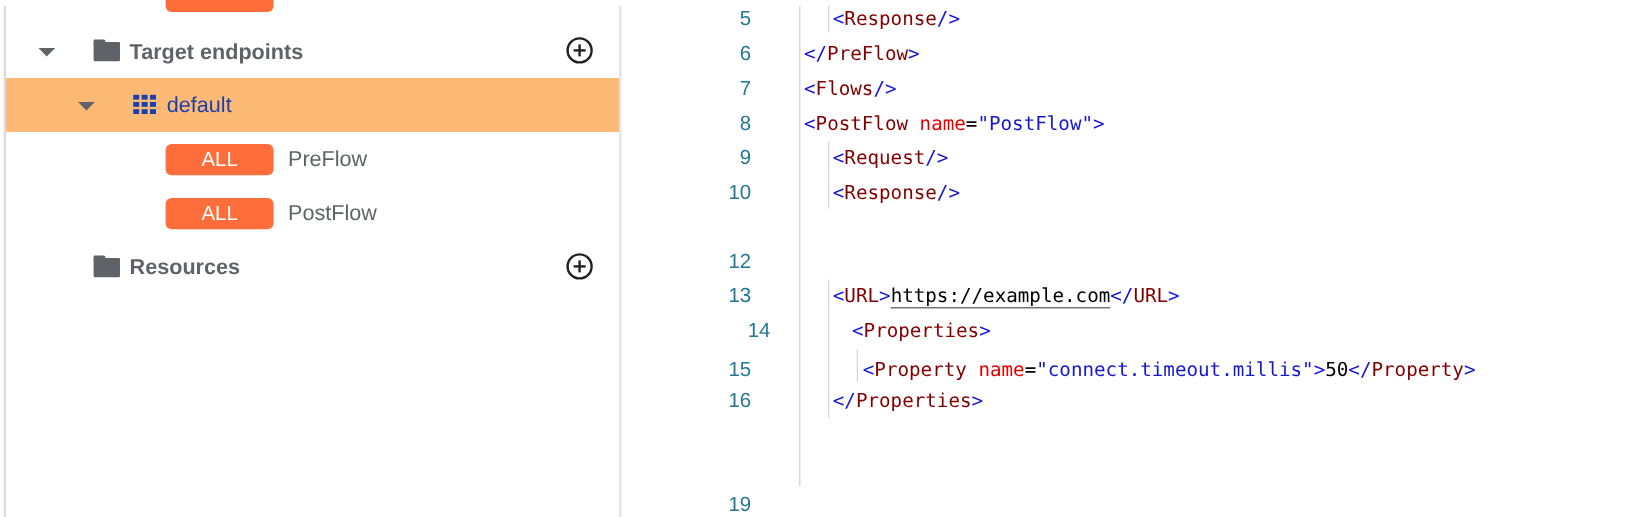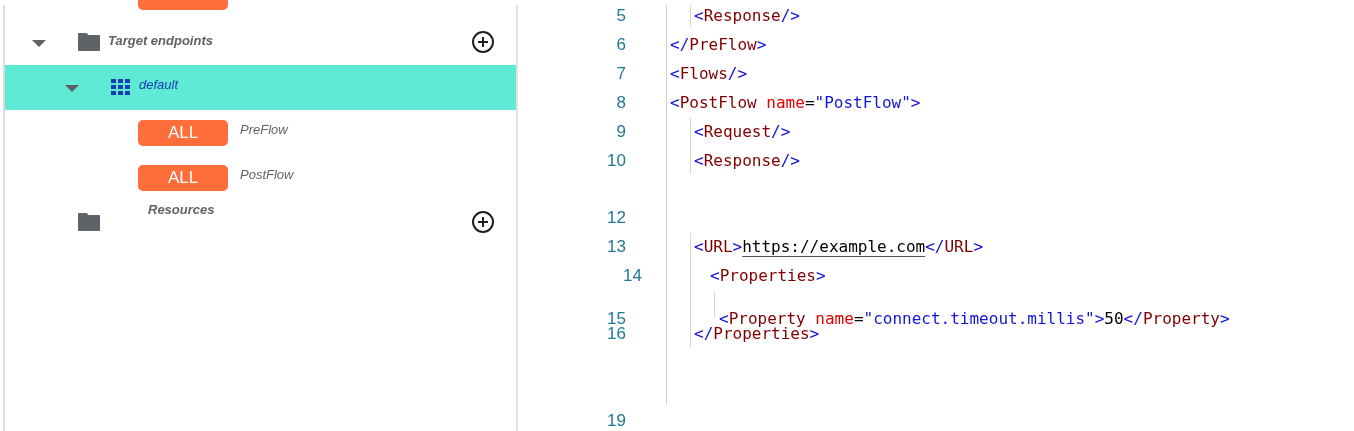--- a/index.html
+++ b/index.html
@@ -7,29 +7,29 @@
     body { position: relative; font-family: "Liberation Sans", sans-serif; }
 
     .left-border { position: absolute; left: 3px; top: 5px; width: 2px; height: 426px; background: #dadce0; }
 
     .sidebar { position: absolute; left: 0; top: 0; width: 516px; height: 431px; }
     .sidebar-divider { position: absolute; left: 516px; top: 5px; width: 2px; height: 426px; background: #e3e3e3; }
 
     .top-badge-stub { position: absolute; left: 138px; top: -10px; width: 90px; height: 20px; background: #ff6d3b; border-radius: 5px; }
 
     .tree-row { position: absolute; left: 5px; width: 511px; height: 45px; display: flex; align-items: center; }
-    .tree-row.selected { background: #5eead4; }
+    .tree-row.selected { background: #fdba74; }
 
     .caret { position: absolute; width: 0; height: 0; border-left: 7px solid transparent; border-right: 7px solid transparent; border-top: 7px solid #5f6368; }
 
     .folder-icon { position: absolute; width: 22px; height: 18px; }
     .folder-icon .tab { position: absolute; left: 0; top: 0; width: 10px; height: 4px; background: #5f6368; border-radius: 1px 2px 0 0; }
     .folder-icon .body { position: absolute; left: 0; top: 2px; width: 22px; height: 16px; background: #5f6368; border-radius: 1px; }
 
-    .tree-label { position: absolute; font-size: 13px; color: #3c4043; font-style: italic; }
+    .tree-label { position: absolute; font-size: 18px; color: #3c4043; }
     .tree-label.bold { font-weight: bold; color: #5f6368; }
     .tree-label.link { color: #1a3fb0; }
     .tree-label.flow { color: #5f6368; }
 
     .grid-icon { position: absolute; width: 19px; height: 16px; display: grid; grid-template-columns: repeat(3, 5px); grid-template-rows: repeat(3, 4px); gap: 2px 2px; }
     .grid-icon span { background: #1a3fb0; }
 
     .add-icon { position: absolute; width: 22px; height: 22px; border: 2px solid #202124; border-radius: 50%; cursor: pointer; }
     .add-icon::before, .add-icon::after { content: ""; position: absolute; background: #202124; }
     .add-icon::before { left: 4px; top: 8px; width: 10px; height: 2px; }
@@ -95,21 +95,21 @@
   <div class="tree-row" style="top:155px;">
     <span class="method-badge" style="left:133px; top:10px;">ALL</span>
     <span class="tree-label flow" style="left:235px; top:12px;">PostFlow</span>
   </div>
 
   <div class="tree-row" style="top:199px;">
     <span class="folder-icon" style="left:73px; top:14px;">
         <span class="tab"></span>
         <span class="body"></span>
       </span>
-    <span class="tree-label bold" style="left:103px; top:3px;margin-left:40px;">Resources</span>
+    <span class="tree-label bold" style="left:103px; top:13px;">Resources</span>
     <span class="add-icon" style="left:467px; top:12px;"></span>
   </div>
 </div>
 
 <div class="sidebar-divider"></div>
 
 <div class="editor">
 
   <div class="gutter-line" style="top:5px; height:400px;"></div>
   <div class="indent-guide" style="left:172px; top:5px; height:22px;"></div>
@@ -155,21 +155,21 @@
   <div class="line" style="top:232px;">
     <span class="line-number">13</span>
     <span class="line-content" style="left:176px;text-align:right;"><span class="t-punc">&lt;</span><span class="t-tag">URL</span><span class="t-punc">&gt;</span><span class="t-url">https://example.com</span><span class="t-punc">&lt;/</span><span class="t-tag">URL</span><span class="t-punc">&gt;</span></span>
   </div>
 
   <div class="line" style="top:261px;margin-left:16px;">
     <span class="line-number">14</span>
     <span class="line-content" style="left:176px;"><span class="t-punc">&lt;</span><span class="t-tag">Properties</span><span class="t-punc">&gt;</span></span>
   </div>
 
-  <div class="line" style="top:304px;">
+  <div class="line" style="top:293px;">
     <span class="line-number">15</span>
     <span class="line-content" style="left:201px;"><span class="t-punc">&lt;</span><span class="t-tag">Property</span> <span class="t-attr">name</span><span class="t-eq">=</span><span class="t-val">"connect.timeout.millis"</span><span class="t-punc">&gt;</span><span class="t-text">50</span><span class="t-punc">&lt;/</span><span class="t-tag">Property</span><span class="t-punc">&gt;</span></span>
   </div>
 
   <div class="line" style="top:319px;">
     <span class="line-number">16</span>
     <span class="line-content" style="left:176px;"><span class="t-punc">&lt;/</span><span class="t-tag">Properties</span><span class="t-punc">&gt;</span></span>
   </div>
 
 

